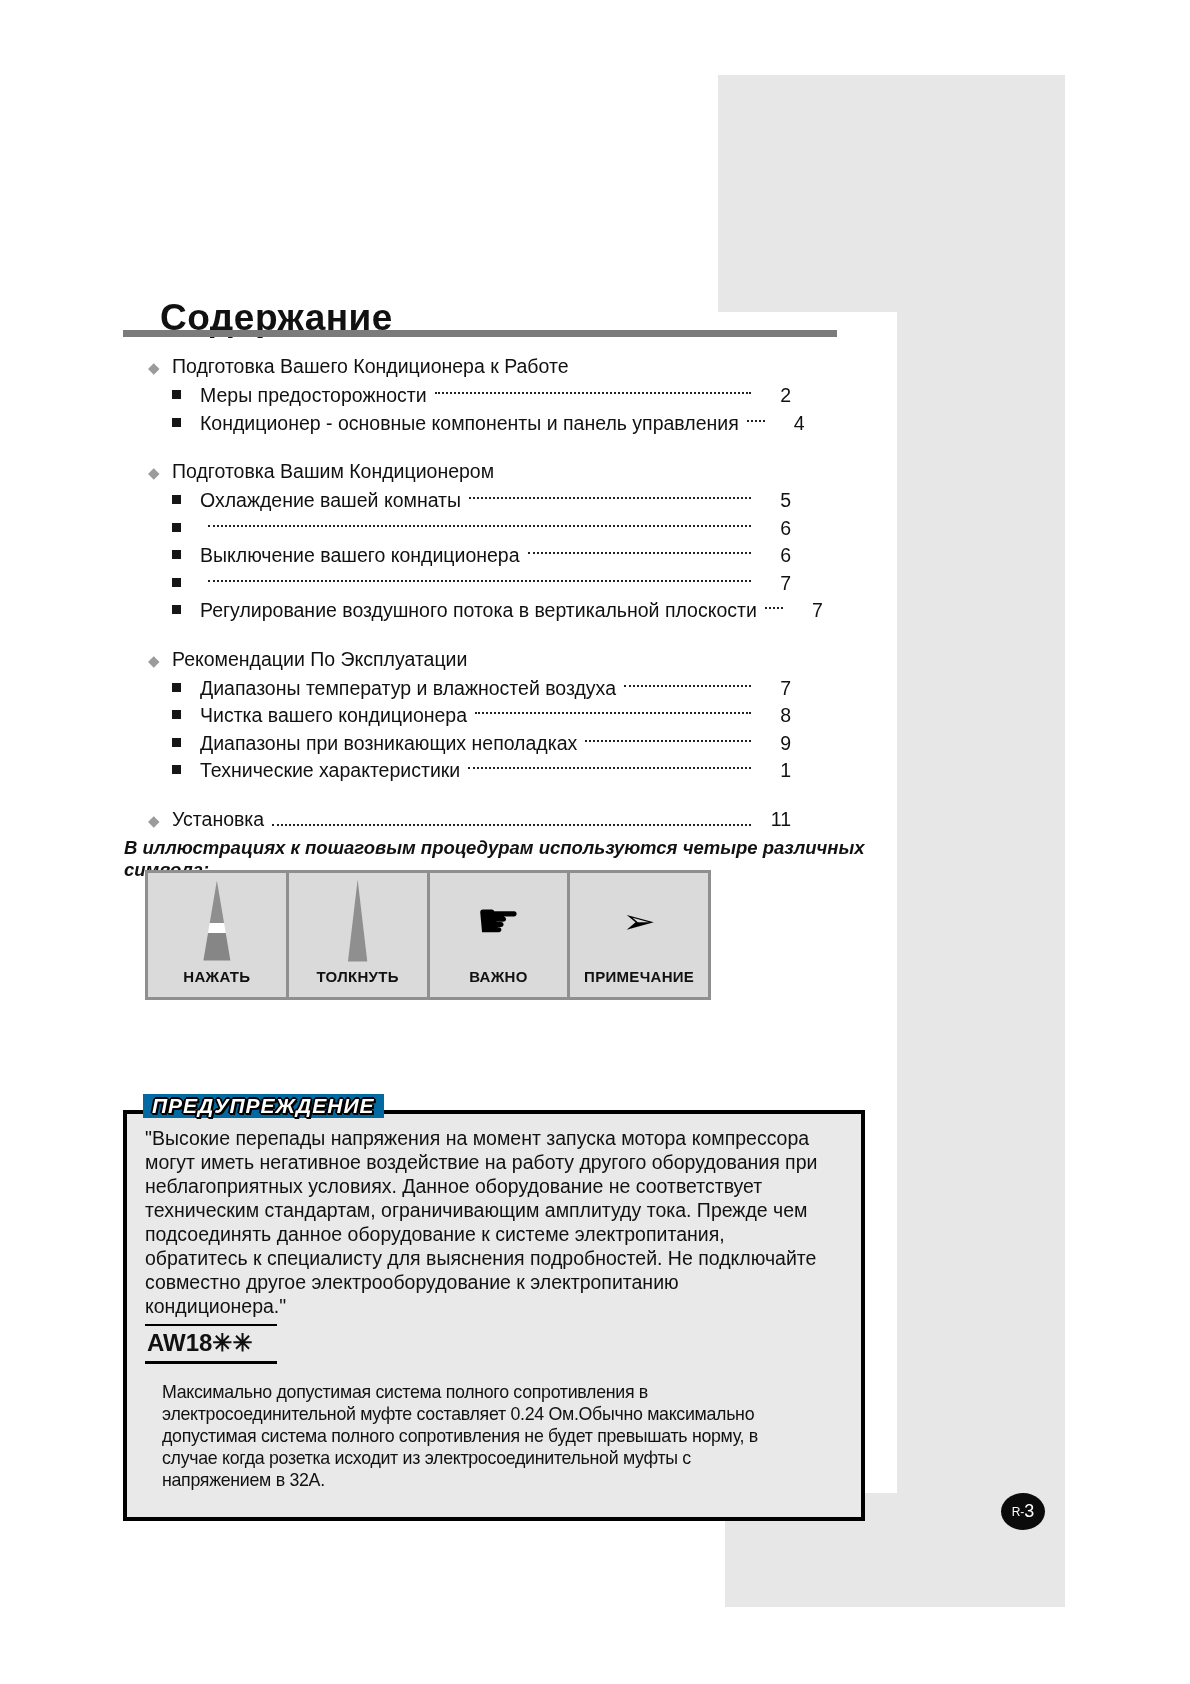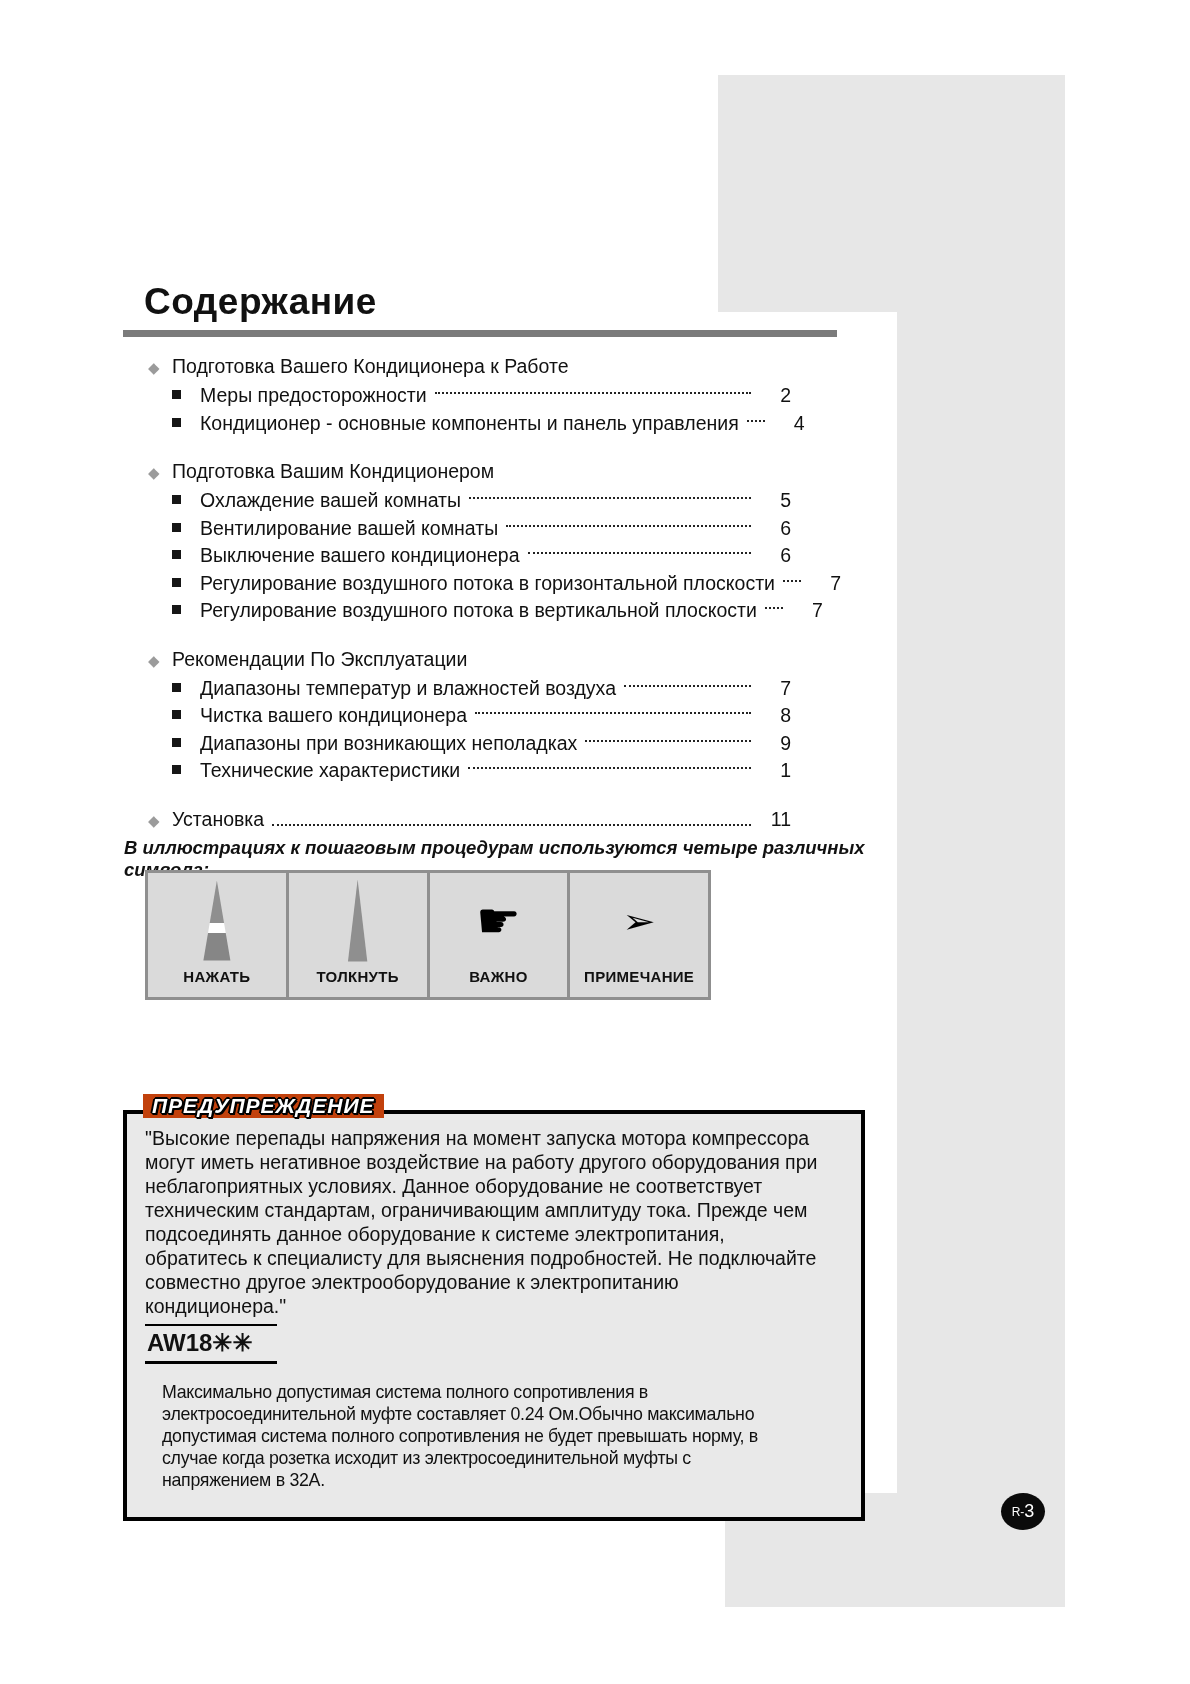--- a/index.html
+++ b/index.html
@@ -10,21 +10,21 @@
     font-family:"Liberation Sans", sans-serif;
     color:#111;
     overflow:hidden;
   }
   
   .gray-top{position:absolute;left:718px;top:75px;width:347px;height:237px;background:#e7e7e7;}
   .gray-col{position:absolute;left:897px;top:312px;width:168px;height:1181px;background:#e7e7e7;}
   .gray-bottom{position:absolute;left:725px;top:1493px;width:340px;height:114px;background:#e7e7e7;}
 
   .title{
-    position:absolute;left:144px;top:281px;margin:0;
+    position:absolute;left:144px;top:281px;margin:16px;
     font-size:37px;font-weight:bold;letter-spacing:0.5px;
   }
   .title-rule{position:absolute;left:123px;top:330px;width:714px;height:7px;background:#7b7b7b;}
 
   
   .toc{position:absolute;left:148px;top:352px;width:643px;}
   .toc-section{margin-bottom:20px;}
   .toc-heading{display:flex;align-items:baseline;font-size:19.5px;line-height:28px;}
   .diamond{width:24px;flex:none;color:#9b9b9b;font-size:15px;}
   .toc-item{display:flex;align-items:center;font-size:19.5px;line-height:27.5px;padding-left:24px;}
@@ -56,21 +56,21 @@
     clip-path:polygon(50% 0%, 73% 100%, 27% 100%);
     background:#8f8f8f;
   }
   .glyph{line-height:1;color:#000;}
   .important-hand-icon{font-size:50px;}
   .note-arrow-icon{font-size:40px;transform:scaleY(0.85);}
 
   
   .warning-wrap{position:absolute;left:123px;top:1094px;width:742px;}
   .warning-label{
-    position:absolute;top:0;left:20px;z-index:2;background:#c2410c;padding:0 9px;
+    position:absolute;top:0;left:20px;z-index:2;background:#0369a1;padding:0 9px;
     font-size:21px;font-weight:bold;font-style:italic;letter-spacing:1px;
     color:#fff;
     text-shadow:-1px -1px 0 #000,1px -1px 0 #000,-1px 1px 0 #000,1px 1px 0 #000,
                 2px 2px 0 #000,-2px 0 0 #000,2px 0 0 #000,0 2px 0 #000,0 -2px 0 #000;
   }
   .warning-box{
     margin-top:16px;border:4px solid #000;background:#e9e9e9;
     padding:12px 40px 9px 18px;box-sizing:border-box;width:742px;
   }
   .wpar1{margin:0;font-size:19.5px;line-height:24px;}
@@ -127,33 +127,31 @@
           <span class="heading-text">Подготовка Вашим Кондиционером</span>
         </div>
         <div class="toc-item">
           <span class="sq"></span>
           <span class="item-label">Охлаждение вашей комнаты</span>
           <span class="leader"></span>
           <span class="pagenum">5</span>
         </div>
         <div class="toc-item">
           <span class="sq"></span>
-          <span class="item-label">Вентилирование вашей комнаты</span>
           <span class="leader"></span>
           <span class="pagenum">6</span>
         </div>
         <div class="toc-item">
           <span class="sq"></span>
           <span class="item-label">Выключение вашего кондиционера</span>
           <span class="leader"></span>
           <span class="pagenum">6</span>
         </div>
         <div class="toc-item">
           <span class="sq"></span>
-          <span class="item-label">Регулирование воздушного потока в горизонтальной плоскости</span>
           <span class="leader"></span>
           <span class="pagenum">7</span>
         </div>
         <div class="toc-item">
           <span class="sq"></span>
           <span class="item-label">Регулирование воздушного потока в вертикальной плоскости</span>
           <span class="leader"></span>
           <span class="pagenum">7</span>
         </div>
       </div>

